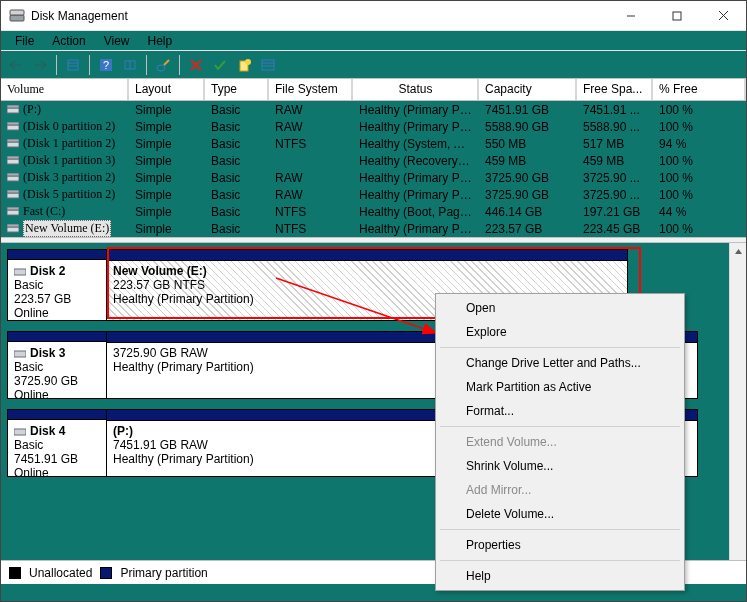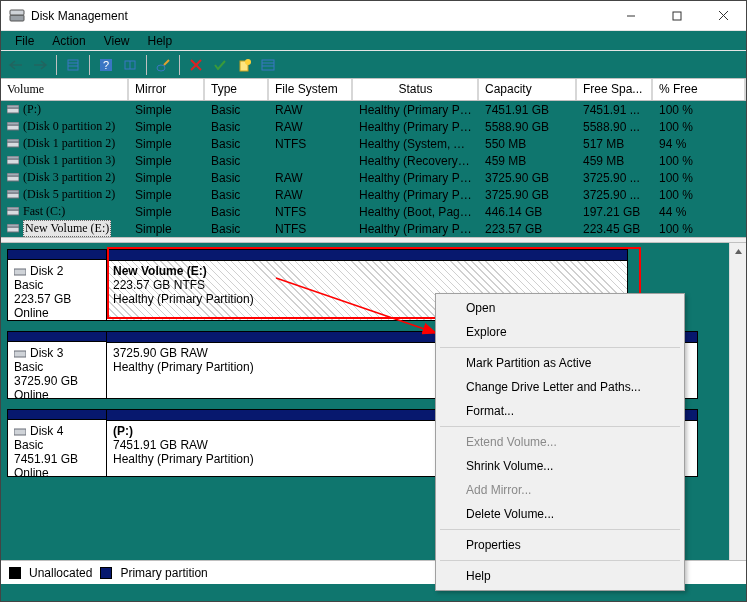--- a/index.html
+++ b/index.html
@@ -27,21 +27,21 @@
   .row.sel .volname { background:#e5e5e5; border:1px dotted #666; padding:0 1px;}
   .c-vol{width:128px;font-family:Liberation Serif, serif;} .c-lay{width:76px;} .c-typ{width:64px;} .c-fs{width:84px;} .c-sta{width:126px;text-align:center;} .c-cap{width:98px;} .c-free{width:76px;} .c-pct{width:68px;}
   .splitbar { height:6px; border-top:1px solid #c0c0c0; border-bottom:1px solid #c0c0c0; background:#f0f0f0;}
   .diskpanel { flex:1; overflow:hidden; position:relative;}
   .diskpanel-inner{ position:absolute; inset:0; padding:6px 8px 0 6px;}
   .sb { position:absolute; right:0; top:0; bottom:26px; width:17px; background:#f0f0f0; border-left:1px solid #dadada;}
   .sb .arrow{height:17px;display:flex;align-items:center;justify-content:center;}
   .diskrow { display:flex; margin-bottom:10px;}
   .diskinfo { width:100px; border:1px solid #000; padding:3px 6px 6px 6px; background:#fff; position:relative;}
   .diskinfo .dtop { height:10px; background:#07186e; margin:-3px -6px 4px -6px; border-bottom:1px solid #000;}
-  .diskinfo b { font-weight:400;}
+  .diskinfo b { font-weight:700;}
   .diskinfo .dsmallicon{display:inline-block; width:12px;height:9px;vertical-align:-1px;margin-right:4px;}
   .partarea { flex:1; display:flex; position:relative;}
   .part { border:1px solid #000; border-left:0; background:#fff; position:relative; padding:2px 6px 4px 6px; overflow:hidden;}
   .part .ptop { height:11px; background:#07186e; margin:-2px -6px 3px -6px; border-bottom:1px solid #000;}
   .part .pname{font-weight:600;}
   .highlight { position:absolute; border:2px solid red; pointer-events:none; z-index:5;}
   .arrow-svg{position:absolute; z-index:6; pointer-events:none;}
   .legend { height:24px; border-top:1px solid #c0c0c0; display:flex; align-items:center; gap:8px; padding:0 8px;}
   .legend .sw { width:12px; height:12px; border:1px solid #000;}
   .ctxmenu { position:absolute; background:#f0f0f0; border:1px solid #a0a0a0; box-shadow:2px 2px 4px rgba(0,0,0,.25); padding:2px; z-index:20; width:250px;}
@@ -150,21 +150,21 @@
         <svg width="14" height="14">
           <rect x="1" y="2" width="12" height="10" fill="none" stroke="#3a76c4"></rect>
           <line x1="1" y1="5" x2="13" y2="5" stroke="#3a76c4"></line>
           <line x1="1" y1="8" x2="13" y2="8" stroke="#3a76c4"></line>
         </svg>
       </span>
   </div>
 
   <div class="listhdr">
     <div class="col c-vol">Volume</div>
-    <div class="col c-lay">Mirror</div>
+    <div class="col c-lay">Layout</div>
     <div class="col c-typ">Type</div>
     <div class="col c-fs">File System</div>
     <div class="col c-sta">Status</div>
     <div class="col c-cap">Capacity</div>
     <div class="col c-free">Free Spa...</div>
     <div class="col c-pct" style="flex:1">% Free</div>
   </div>
 
   <div class="listbody" id="vol-body">
       <div class="row">
@@ -384,22 +384,22 @@
             <path d="M0 0 L10 4 L0 8 Z" fill="red"></path>
           </marker>
         </defs>
       <line x1="5" y1="5" x2="165" y2="60" stroke="red" stroke-width="1.5" marker-end="url(#ah)"></line>
     </svg>
 
     <div class="ctxmenu" style="left:434px; top:50px;" id="ctx">
         <div class="mi">Open</div>
         <div class="mi">Explore</div>
         <div class="sep"></div>
+        <div class="mi">Change Drive Letter and Paths...</div>
         <div class="mi">Mark Partition as Active</div>
-        <div class="mi">Change Drive Letter and Paths...</div>
         <div class="mi">Format...</div>
         <div class="sep"></div>
         <div class="mi dis">Extend Volume...</div>
         <div class="mi">Shrink Volume...</div>
         <div class="mi dis">Add Mirror...</div>
         <div class="mi">Delete Volume...</div>
         <div class="sep"></div>
         <div class="mi">Properties</div>
         <div class="sep"></div>
         <div class="mi">Help</div>

